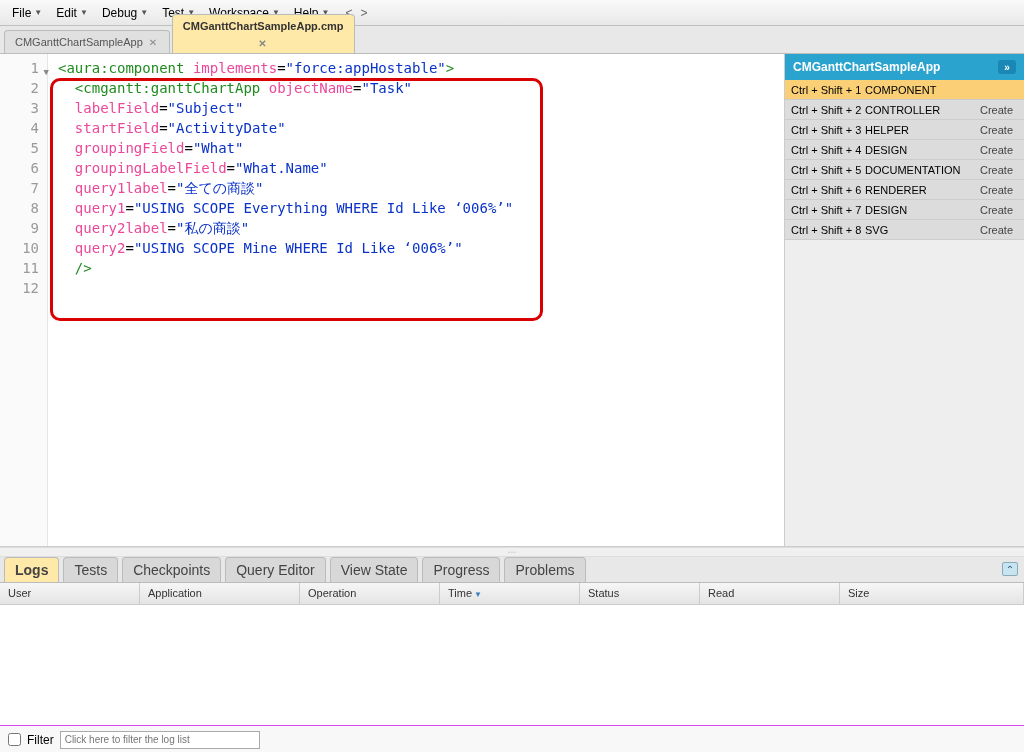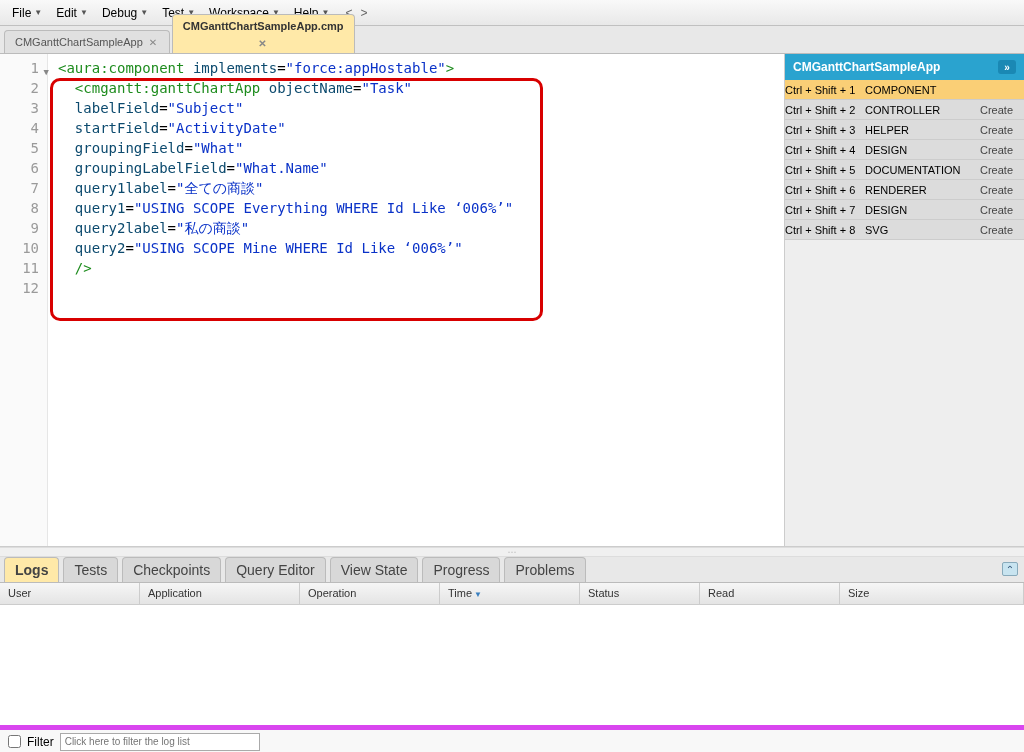--- a/index.html
+++ b/index.html
@@ -13,40 +13,40 @@
 .tab.active { background: #ffe9a8; font-weight: bold; color: #333; flex-direction: column; }
 .tab .x { width: 10px; height: 10px; font-size: 10px; color: #888; }
 .editor-row { display: flex; height: 493px; border-bottom: 1px solid #ccc; }
 .editor { flex: 1; display: flex; font-family: Menlo, Consolas, monospace; font-size: 14px; background: #fff; overflow: hidden; }
 .gutter { width: 48px; background: #fafafa; border-right: 1px solid #e6e6e6; text-align: right; padding-top: 4px; color: #9a9a9a; }
 .gutter div { height: 20px; line-height: 20px; padding-right: 8px; position: relative; }
 .gutter .fold { position: absolute; right: -2px; top: 4px; font-size: 9px; color: #888; }
 .code { flex: 1; padding: 4px 0 0 10px; position: relative; }
 .codeline { height: 20px; line-height: 20px; white-space: pre; }
 .tag { color: #1e8c1e; }
-.attr { color: #0c4a6e; }
+.attr { color: #ec4899; }
 .str { color: #0a32c8; }
 .redbox { position: absolute; left: 2px; top: 24px; width: 493px; height: 243px; border: 3px solid #d80000; border-radius: 10px; pointer-events: none; }
 .side { width: 240px; border-left: 1px solid #ccc; background: #eee; }
 .side-head { background: #2aa3cf; color: #fff; font-weight: bold; padding: 6px 8px; display: flex; justify-content: space-between; align-items: center; font-size: 12px; }
 .side-head .chev { background: #1a88b4; border-radius: 3px; width: 18px; height: 14px; display: flex; align-items: center; justify-content: center; font-size: 10px; }
 .side-row { display: flex; align-items: center; border-bottom: 1px solid #ccc; background: #dcdcdc; height: 20px; font-size: 11px; }
 .side-row.active { background: #facf76; }
-.side-row .k { width: 80px; }
+.side-row .k { width: 80px; padding-left: 6px; }
 .side-row .n { flex: 1; }
 .side-row .c { width: 44px; color: #444; }
 .drag { height: 10px; background: #f0f0f0; border-top: 1px solid #ddd; border-bottom: 1px solid #ddd; display:flex; align-items:center; justify-content:center; color:#aaa; font-size:9px; }
 .panel-tabs { height: 26px; background: #e8e8e8; display: flex; align-items: center; padding: 0 4px; gap: 4px; border-bottom: 1px solid #bbb; position: relative; }
 .ptab { padding: 4px 10px; background: #d8d8d8; border: 1px solid #bbb; border-bottom: none; border-radius: 4px 4px 0 0; font-size: 14px; color: #444; }
 .ptab.active { background: #ffe9a8; font-weight: bold; }
 .panel-tabs .exp { position:absolute; right:6px; top:5px; width:16px; height:14px; background:#c8e4f0; border:1px solid #8ab; border-radius:2px; font-size:10px; color:#357; display:flex; align-items:center; justify-content:center; }
 .log-head { height: 22px; background: linear-gradient(#f6f6f6,#e4e4e4); border-bottom: 1px solid #ccc; display: flex; font-size: 11px; color: #333; }
 .log-head div { padding: 4px 8px; border-right: 1px solid #ccc; }
 .log-body { height: 120px; background: #fff; }
-.filter-bar { height: 28px; border-top: 5px solid #d946ef; display: flex; align-items: center; gap: 6px; padding: 0 8px; background: #f8f8f8; }
+.filter-bar { height: 28px; border-top: 1px solid #d946ef; display: flex; align-items: center; gap: 6px; padding: 0 8px; background: #f8f8f8; }
 .filter-bar input[type="text"] { width: 200px; height: 18px; font-size: 10px; padding: 0 4px; border: 1px solid #aaa; }
 .tri-dn { color:#3a7fbf; font-size:8px; margin-left:2px; }
 </style>
 </head>
 <body>
 
 <div class="menu-bar">
   <div class="menu-item">
       <span>File</span>
       <span class="tri">▼</span>

